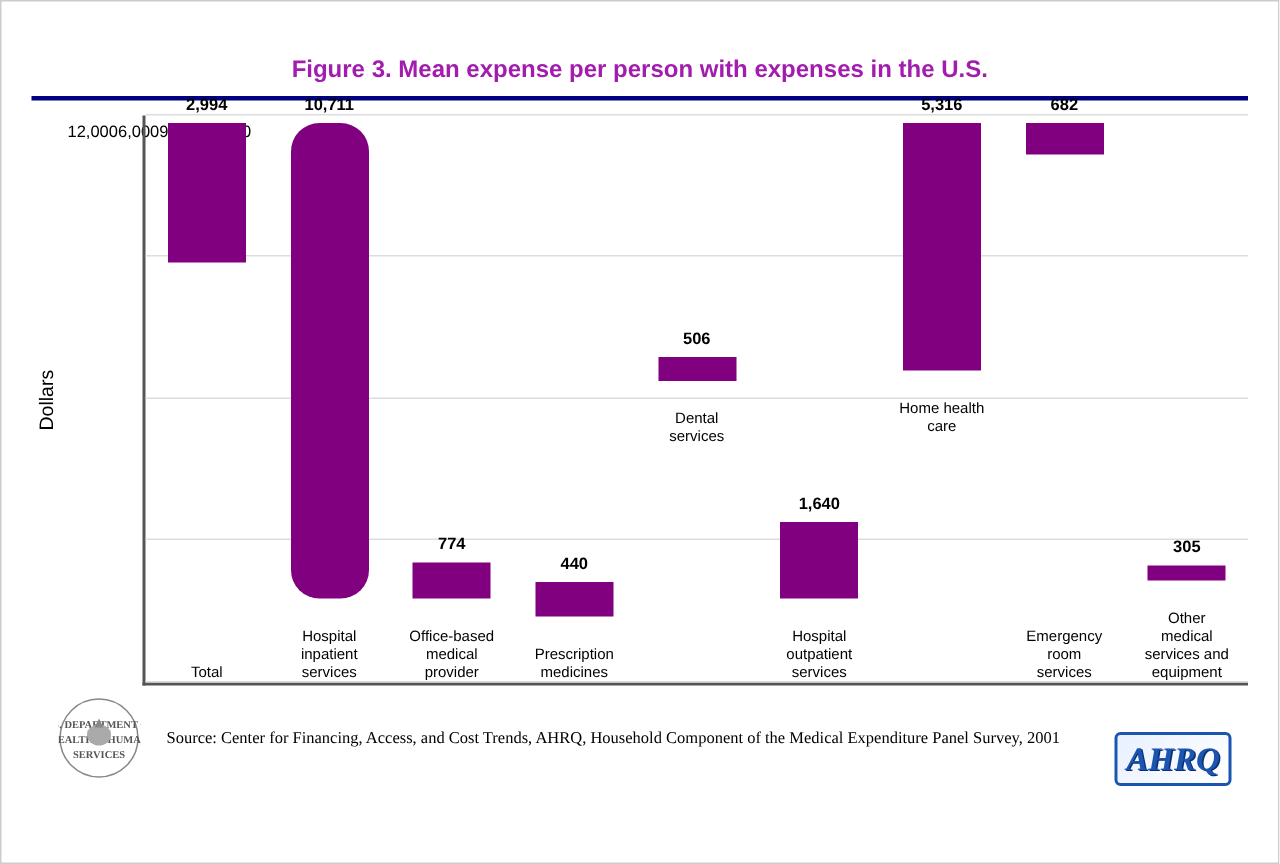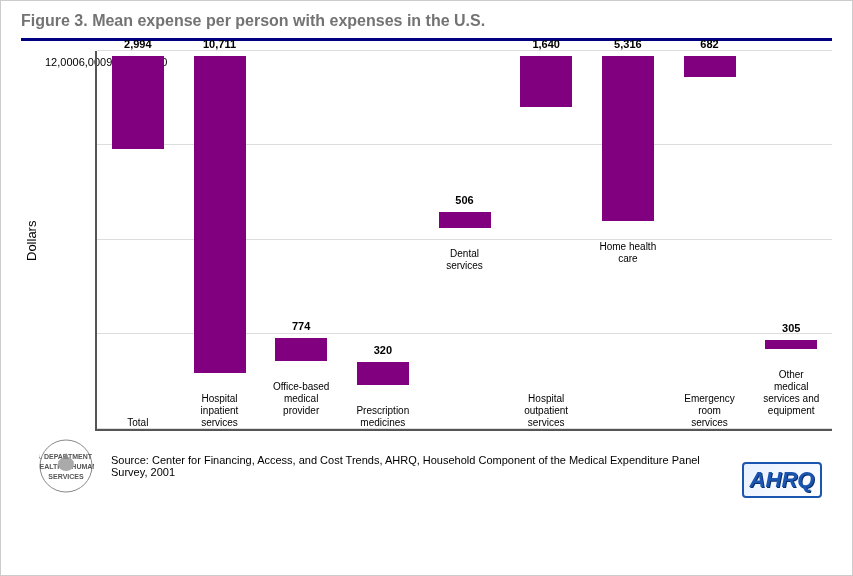--- a/index.html
+++ b/index.html
@@ -12,25 +12,27 @@
     }
     .container {
       width: 853px;
       height: 576px;
       background: #fff;
       border: 1px solid #ccc;
       padding: 10px 20px;
       position: relative;
     }
     .title {
-      color: #737373;
+      text-align: center;
+      color: #a21caf;
       font-size: 16px;
       font-weight: bold;
       margin-bottom: 6px;
       line-height: 1.3;
+      margin-top: 26px;
     }
     .blue-line {
       border: none;
       border-top: 3px solid #000080;
       margin-bottom: 4px;
     }
     .chart-area {
       display: flex;
       flex-direction: row;
       position: relative;
@@ -120,20 +122,21 @@
       margin-top: 20px;
       line-height: 1.2;
       width: 68px;
     }
     .footer {
       display: flex;
       align-items: center;
       justify-content: flex-start;
       margin-top: 8px;
       padding: 0 10px;
+      font-family: Liberation Serif, serif;
     }
     .footer-logo-left {
       width: 70px;
       height: 55px;
       display: flex;
       align-items: center;
       justify-content: center;
     }
     .footer-source {
       font-size: 11px;
@@ -194,62 +197,62 @@
             <div class="grid-line" style="bottom: 75%;"></div>
             <div class="grid-line" style="bottom: 100%;"></div>
           </div>
       <div class="bar-group" style="justify-content: space-between; padding-bottom: 0px;">
             <div class="bar" style="height: 24.95%;">
               <div class="bar-value">2,994</div>
             </div>
             <div class="bar-label">Total</div>
           </div>
           <div class="bar-group" style="justify-content: flex-end; padding-bottom: 0px;">
-            <div class="bar" style="height: 89.2583%;">
+            <div class="bar" style="height: 89.2583%; border-radius: 19px;">
               <div class="bar-value">10,711</div>
             </div>
             <div class="bar-label">Hospital<br>inpatient<br>services</div>
           </div>
-          <div class="bar-group" style="justify-content: flex-end; padding-bottom: 12px;">
+          <div class="bar-group" style="justify-content: flex-end; padding-bottom: 0px;">
             <div class="bar" style="height: 6.45%;">
               <div class="bar-value">774</div>
             </div>
             <div class="bar-label">Office-based<br>medical<br>provider</div>
           </div>
           <div class="bar-group" style="justify-content: flex-end; padding-bottom: 0px;">
             <div class="bar" style="height: 6.08333%;">
-              <div class="bar-value">320</div>
+              <div class="bar-value">440</div>
             </div>
             <div class="bar-label">Prescription<br>medicines</div>
           </div>
           <div class="bar-group" style="justify-content: center; padding-bottom: 0px;">
             <div class="bar" style="height: 4.21667%;">
               <div class="bar-value">506</div>
             </div>
             <div class="bar-label">Dental<br>services</div>
           </div>
-          <div class="bar-group" style="justify-content: space-between; padding-bottom: 0px;">
+          <div class="bar-group" style="justify-content: flex-end; padding-bottom: 0px;">
             <div class="bar" style="height: 13.6667%;">
               <div class="bar-value">1,640</div>
             </div>
             <div class="bar-label">Hospital<br>outpatient<br>services</div>
           </div>
           <div class="bar-group" style="justify-content: flex-start; padding-bottom: 0px;">
             <div class="bar" style="height: 44.3%;">
               <div class="bar-value">5,316</div>
             </div>
             <div class="bar-label">Home health<br>care</div>
           </div>
           <div class="bar-group" style="justify-content: space-between; padding-bottom: 0px; gap: 46px;">
             <div class="bar" style="height: 5.68333%;">
               <div class="bar-value">682</div>
             </div>
             <div class="bar-label">Emergency<br>room<br>services</div>
           </div>
-          <div class="bar-group" style="justify-content: flex-end; padding-bottom: 12px;">
+          <div class="bar-group" style="justify-content: flex-end; padding-bottom: 0px;">
             <div class="bar" style="height: 2.54167%;">
               <div class="bar-value">305</div>
             </div>
             <div class="bar-label">Other<br>medical<br>services and<br>equipment</div>
           </div>
         </div>
     </div>
   </div>
 
   <div class="footer">

